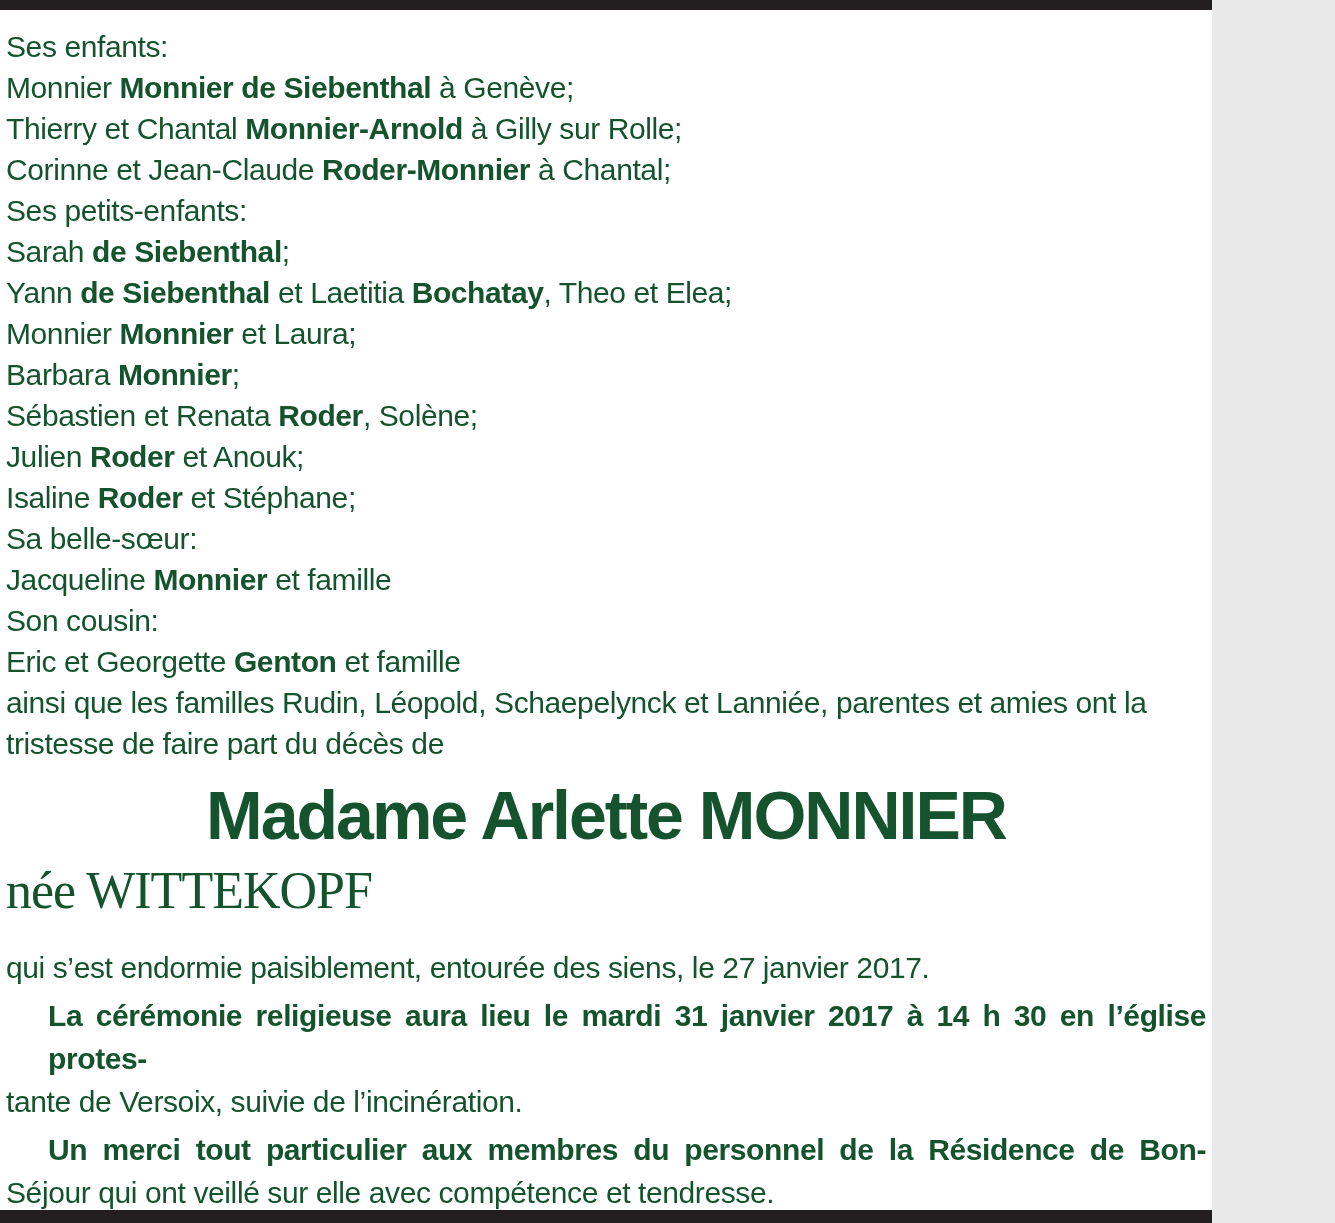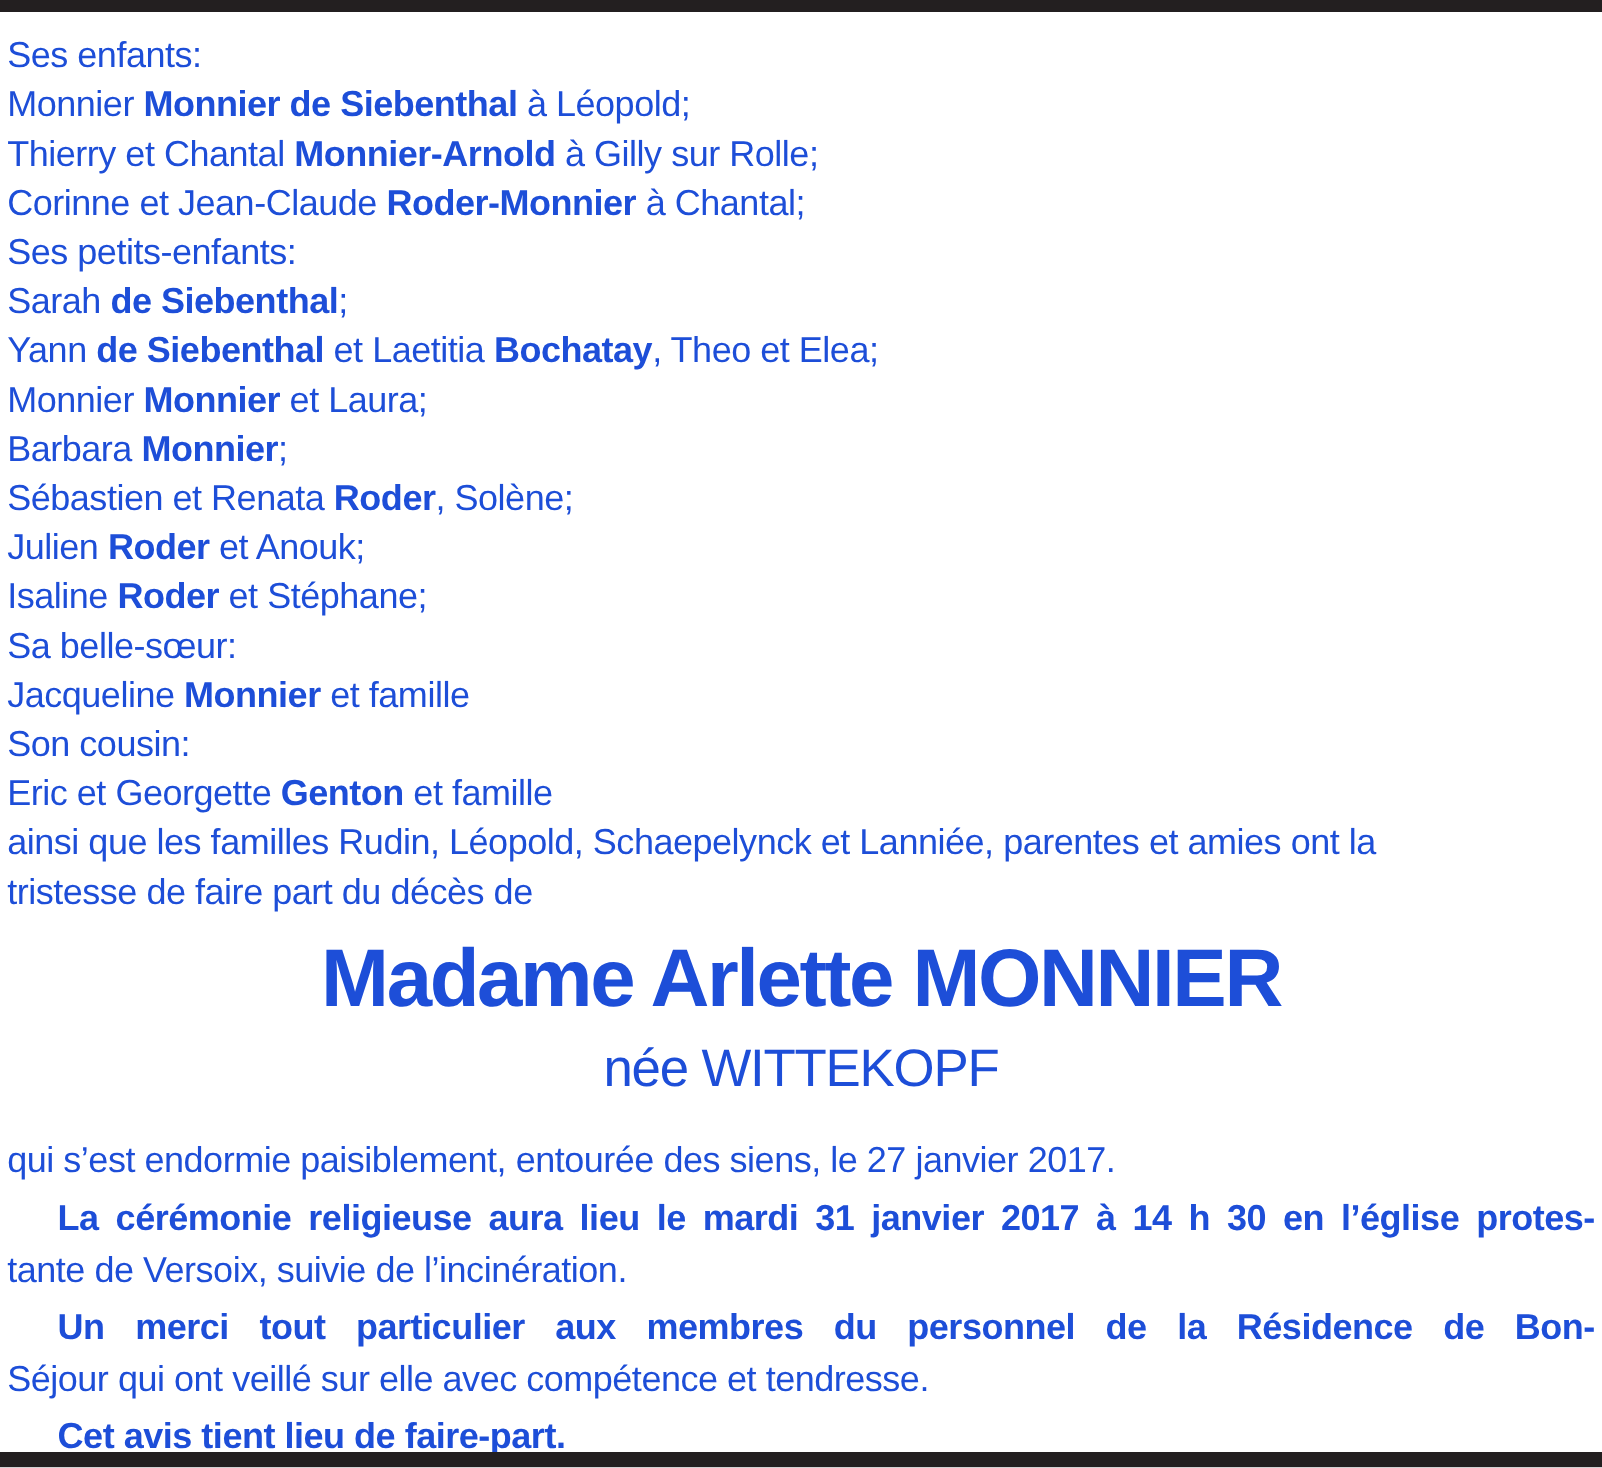--- a/index.html
+++ b/index.html
@@ -1,23 +1,23 @@
 <!DOCTYPE html>
 <html lang="fr"><head>
 <meta charset="utf-8">
 <style>
   html, body { margin: 0; padding: 0; background: #e9e9e9; }
   .page {
     position: relative;
-    width: 1335px;
+    width: 1212px;
     height: 1223px;
     background: #ffffff;
     overflow: hidden;
     font-family: "Liberation Sans", sans-serif;
-    color: #1d4ed8;
+    color: #14532d;
     box-sizing: border-box;
   }
   .rule {
     position: absolute;
     left: 0;
     width: 100%;
     background: #231f20;
   }
   .rule.top { top: 0; height: 10px; }
   .rule.bottom { bottom: 0; height: 13px; }
@@ -41,25 +41,25 @@
   .deceased-name {
     margin: 10px 0 0 0;
     font-size: 68px;
     line-height: 82px;
     font-weight: 700;
     text-align: center;
     letter-spacing: -2px;
   }
   .maiden-name {
     margin: 8px 0 0 0;
-    font-size: 44px;
+    font-size: 52px;
     line-height: 54px;
     font-weight: 400;
-    text-align: center;
     letter-spacing: -1px;
+    font-family: Liberation Serif, serif;
   }
   
   .paragraphs {
     margin-top: 28px;
     font-size: 30px;
     line-height: 43px;
     letter-spacing: -0.4px;
   }
   .para { margin-top: 5px; }
   .para:first-child { margin-top: 0; }
@@ -72,21 +72,21 @@
 </style>
 </head>
 <body>
 
 <div class="page">
   <div class="rule top"></div>
 
   <div class="content">
     <div class="family">
         <div class="fline"><span>Ses enfants:</span></div>
-        <div class="fline"><span>Monnier </span><b>Monnier de Siebenthal</b><span> à Léopold;</span></div>
+        <div class="fline"><span>Monnier </span><b>Monnier de Siebenthal</b><span> à Genève;</span></div>
         <div class="fline"><span>Thierry et Chantal </span><b>Monnier-Arnold</b><span> à Gilly sur Rolle;</span></div>
         <div class="fline"><span>Corinne et Jean-Claude </span><b>Roder-Monnier</b><span> à Chantal;</span></div>
         <div class="fline"><span>Ses petits-enfants:</span></div>
         <div class="fline"><span>Sarah </span><b>de Siebenthal</b><span>;</span></div>
         <div class="fline"><span>Yann </span><b>de Siebenthal</b><span> et Laetitia </span><b>Bochatay</b><span>, Theo et Elea;</span></div>
         <div class="fline"><span>Monnier </span><b>Monnier</b><span> et Laura;</span></div>
         <div class="fline"><span>Barbara </span><b>Monnier</b><span>;</span></div>
         <div class="fline"><span>Sébastien et Renata </span><b>Roder</b><span>, Solène;</span></div>
         <div class="fline"><span>Julien </span><b>Roder</b><span> et Anouk;</span></div>
         <div class="fline"><span>Isaline </span><b>Roder</b><span> et Stéphane;</span></div>

